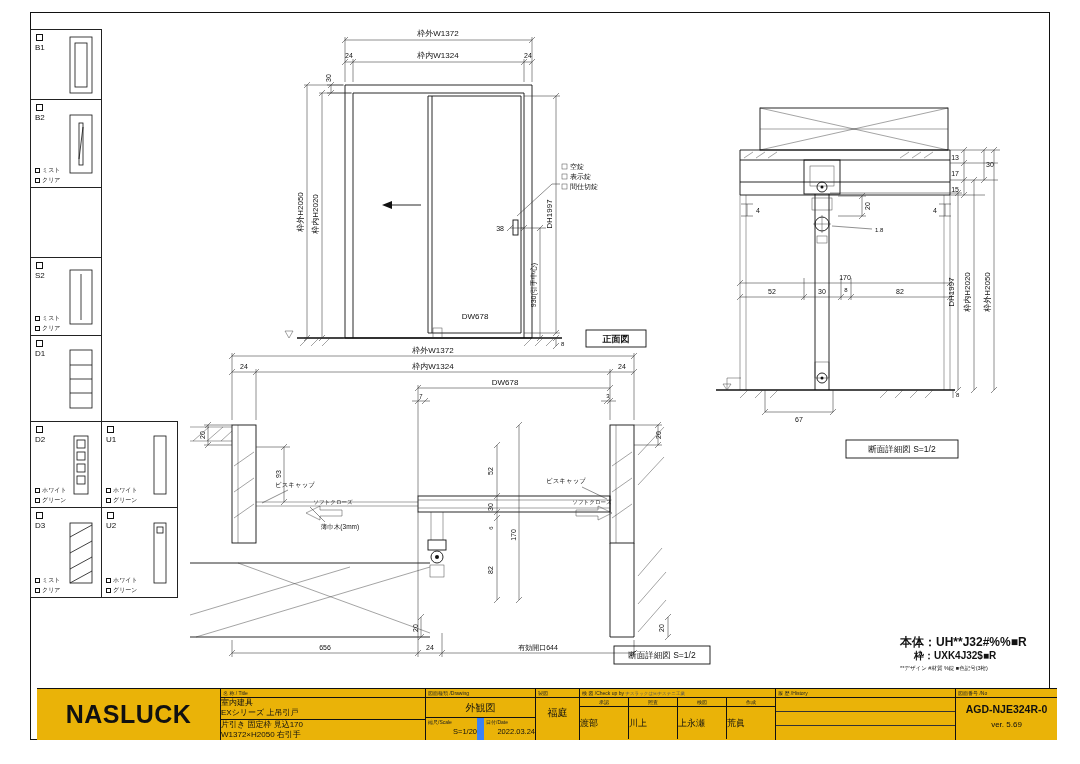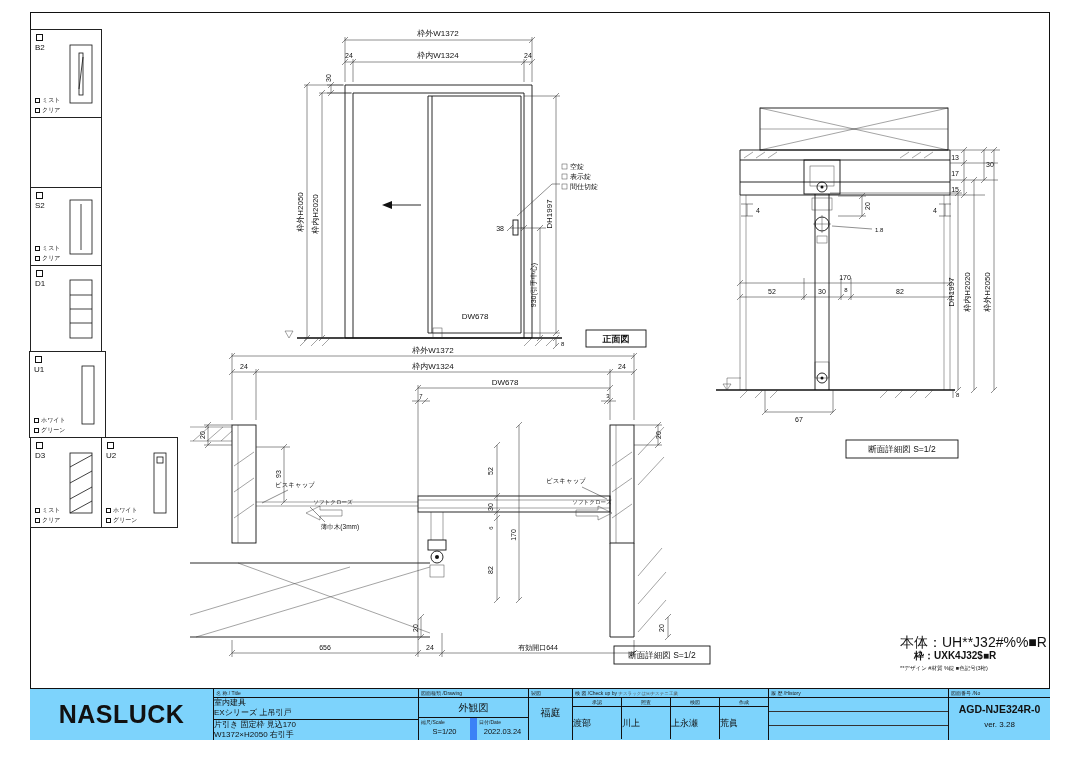--- a/index.html
+++ b/index.html
@@ -23,42 +23,42 @@
   svg.cad{position:absolute;left:0;top:0;z-index:1}
   .ln{stroke:#111;stroke-width:.9;fill:none}
   .thick{stroke:#111;stroke-width:1.6;fill:none}
   .thin{stroke:#333;stroke-width:.45;fill:none}
   .dim{stroke:#333;stroke-width:.55;fill:none}
   svg text{fill:#111;stroke:none;font-family:"Liberation Sans","DejaVu Sans",sans-serif}
   .t5{font-size:5.5px}.t6{font-size:6px}.t65{font-size:6.5px}.t7{font-size:7px}.t8{font-size:8px}.t85{font-size:8.5px}
   .cap{font-size:9px;font-weight:bold}
   
   .codes{position:absolute;left:900px;top:636px;z-index:3;white-space:nowrap}
-  .codes .c1{font-size:14px;font-weight:normal;line-height:13px}
+  .codes .c1{font-size:12px;font-weight:bold;line-height:13px}
   .codes .c2{font-size:10px;font-weight:bold;line-height:13px;padding-left:14px}
   .codes .c3{font-size:5.5px;margin-top:3px;color:#222}
   
-  .titleblock{position:absolute;left:30px;top:688px;width:1020px;height:52px;display:flex;
-    border-top:1.5px solid #111;background:#7dd3fc;z-index:3}
+  .titleblock{position:absolute;left:37px;top:688px;width:1020px;height:52px;display:flex;
+    border-top:1.5px solid #111;background:#eab308;z-index:3}
   .tb-col{border-left:1px solid #111;height:100%;position:relative}
   .tb-col:first-child{border-left:none}
   .tb-head{height:9px;font-size:5px;line-height:9px;padding-left:2px;border-bottom:1px solid #111;
     color:#222;white-space:nowrap;overflow:hidden}
   .tb-head2{height:8px;font-size:5px;line-height:8px;padding-left:2px;color:#222;white-space:nowrap}
   .tb-logo{width:183px;display:flex;align-items:center;justify-content:center}
   .logo-text{font-size:25px;font-weight:800;letter-spacing:.5px}
   .tb-title{width:205px}
   .tb-title-upper,.tb-title-lower{height:21px;text-align:left;font-size:8px;line-height:10px}
   .tb-title-lower{border-top:1px solid #111}
   .tb-drawing{width:110px}
   .tb-dtype{height:19px;line-height:19px;text-align:center;font-size:10px}
   .tb-sd{display:flex;border-top:1px solid #111;height:23px}
   .tb-scale,.tb-date{flex:1}
   .tb-date{border-left:7px solid #3b82f6}
-  .tb-val{text-align:center;font-size:7.5px;line-height:12px}
+  .tb-val{text-align:right;font-size:7.5px;line-height:12px}
   .tb-maker{width:44px}
   .tb-maker-name{text-align:center;font-size:10px;line-height:30px}
   .tb-check{width:196px}
   .tb-note{font-size:4.5px;color:#555}
   .tb-roles,.tb-names{display:flex}
   .tb-roles{height:9px;border-bottom:1px solid #111}
   .tb-role{flex:1;border-left:1px solid #111;font-size:5px;line-height:9px;text-align:center;color:#222}
   .tb-role:first-child{border-left:none}
   .tb-names{height:32px}
   .tb-name{flex:1;border-left:1px solid #111;font-size:9px;line-height:32px;text-align:left}
@@ -69,20 +69,30 @@
   .tb-no{text-align:center;font-size:10.5px;font-weight:bold;line-height:22px}
   .tb-ver{text-align:center;font-size:8px}
 </style>
 </head>
 <body>
 
 <div class="sheet">
   <div class="frame"></div>
 
   <div class="sidebar">
+    <div class="srow" style="height:70px">
+      <div class="cell">
+        <span class="chk"></span>
+        <span class="cid">B1</span>
+        <svg class="icon" width="30" height="60" viewBox="0 0 30 60">
+          <rect x="4" y="2" width="22" height="56"></rect>
+            <rect x="9" y="8" width="12" height="44"></rect>
+        </svg>
+      </div>
+    </div>
     <div class="srow" style="height:88px">
       <div class="cell">
         <span class="chk"></span>
         <span class="cid">B2</span>
         <div class="subs">
           <div class="sub">
               <span class="chk2"></span>
               <span>ミスト</span>
             </div>
           <div class="sub">
@@ -124,20 +134,41 @@
       <div class="cell">
         <span class="chk"></span>
         <span class="cid">D1</span>
         <svg class="icon" width="30" height="62" viewBox="0 0 30 62">
           <rect x="4" y="2" width="22" height="58"></rect>
             <path d="M4 17 H26 M4 31 H26 M4 45 H26"></path>
         </svg>
       </div>
     </div>
     <div class="srow" style="height:86px">
+      <div class="cell">
+        <span class="chk"></span>
+        <span class="cid">D2</span>
+        <div class="subs">
+          <div class="sub">
+              <span class="chk2"></span>
+              <span>ホワイト</span>
+            </div>
+          <div class="sub">
+              <span class="chk2"></span>
+              <span>グリーン</span>
+            </div>
+        </div>
+        <svg class="icon" width="30" height="62" viewBox="0 0 30 62">
+          <rect x="8" y="2" width="14" height="58"></rect>
+            <rect x="11" y="6" width="8" height="8"></rect>
+            <rect x="11" y="18" width="8" height="8"></rect>
+            <rect x="11" y="30" width="8" height="8"></rect>
+            <rect x="11" y="42" width="8" height="8"></rect>
+        </svg>
+      </div>
       <div class="cell c2">
         <span class="chk"></span>
         <span class="cid">U1</span>
         <div class="subs">
           <div class="sub">
               <span class="chk2"></span>
               <span>ホワイト</span>
             </div>
           <div class="sub">
               <span class="chk2"></span>
@@ -418,16 +449,16 @@
     </div>
     <div class="tb-col tb-history">
       <div class="tb-head">履 歴 /History</div>
       <div class="tb-hline"></div>
       <div class="tb-hline"></div>
       <div class="tb-hline" style="border-bottom:none"></div>
     </div>
     <div class="tb-col tb-number">
       <div class="tb-head">図面番号 /No</div>
       <div class="tb-no">AGD-NJE324R-0</div>
-      <div class="tb-ver">ver. 3.28</div>
+      <div class="tb-ver">ver. 5.69</div>
     </div>
   </div>
 </div>
 
 </body></html>

